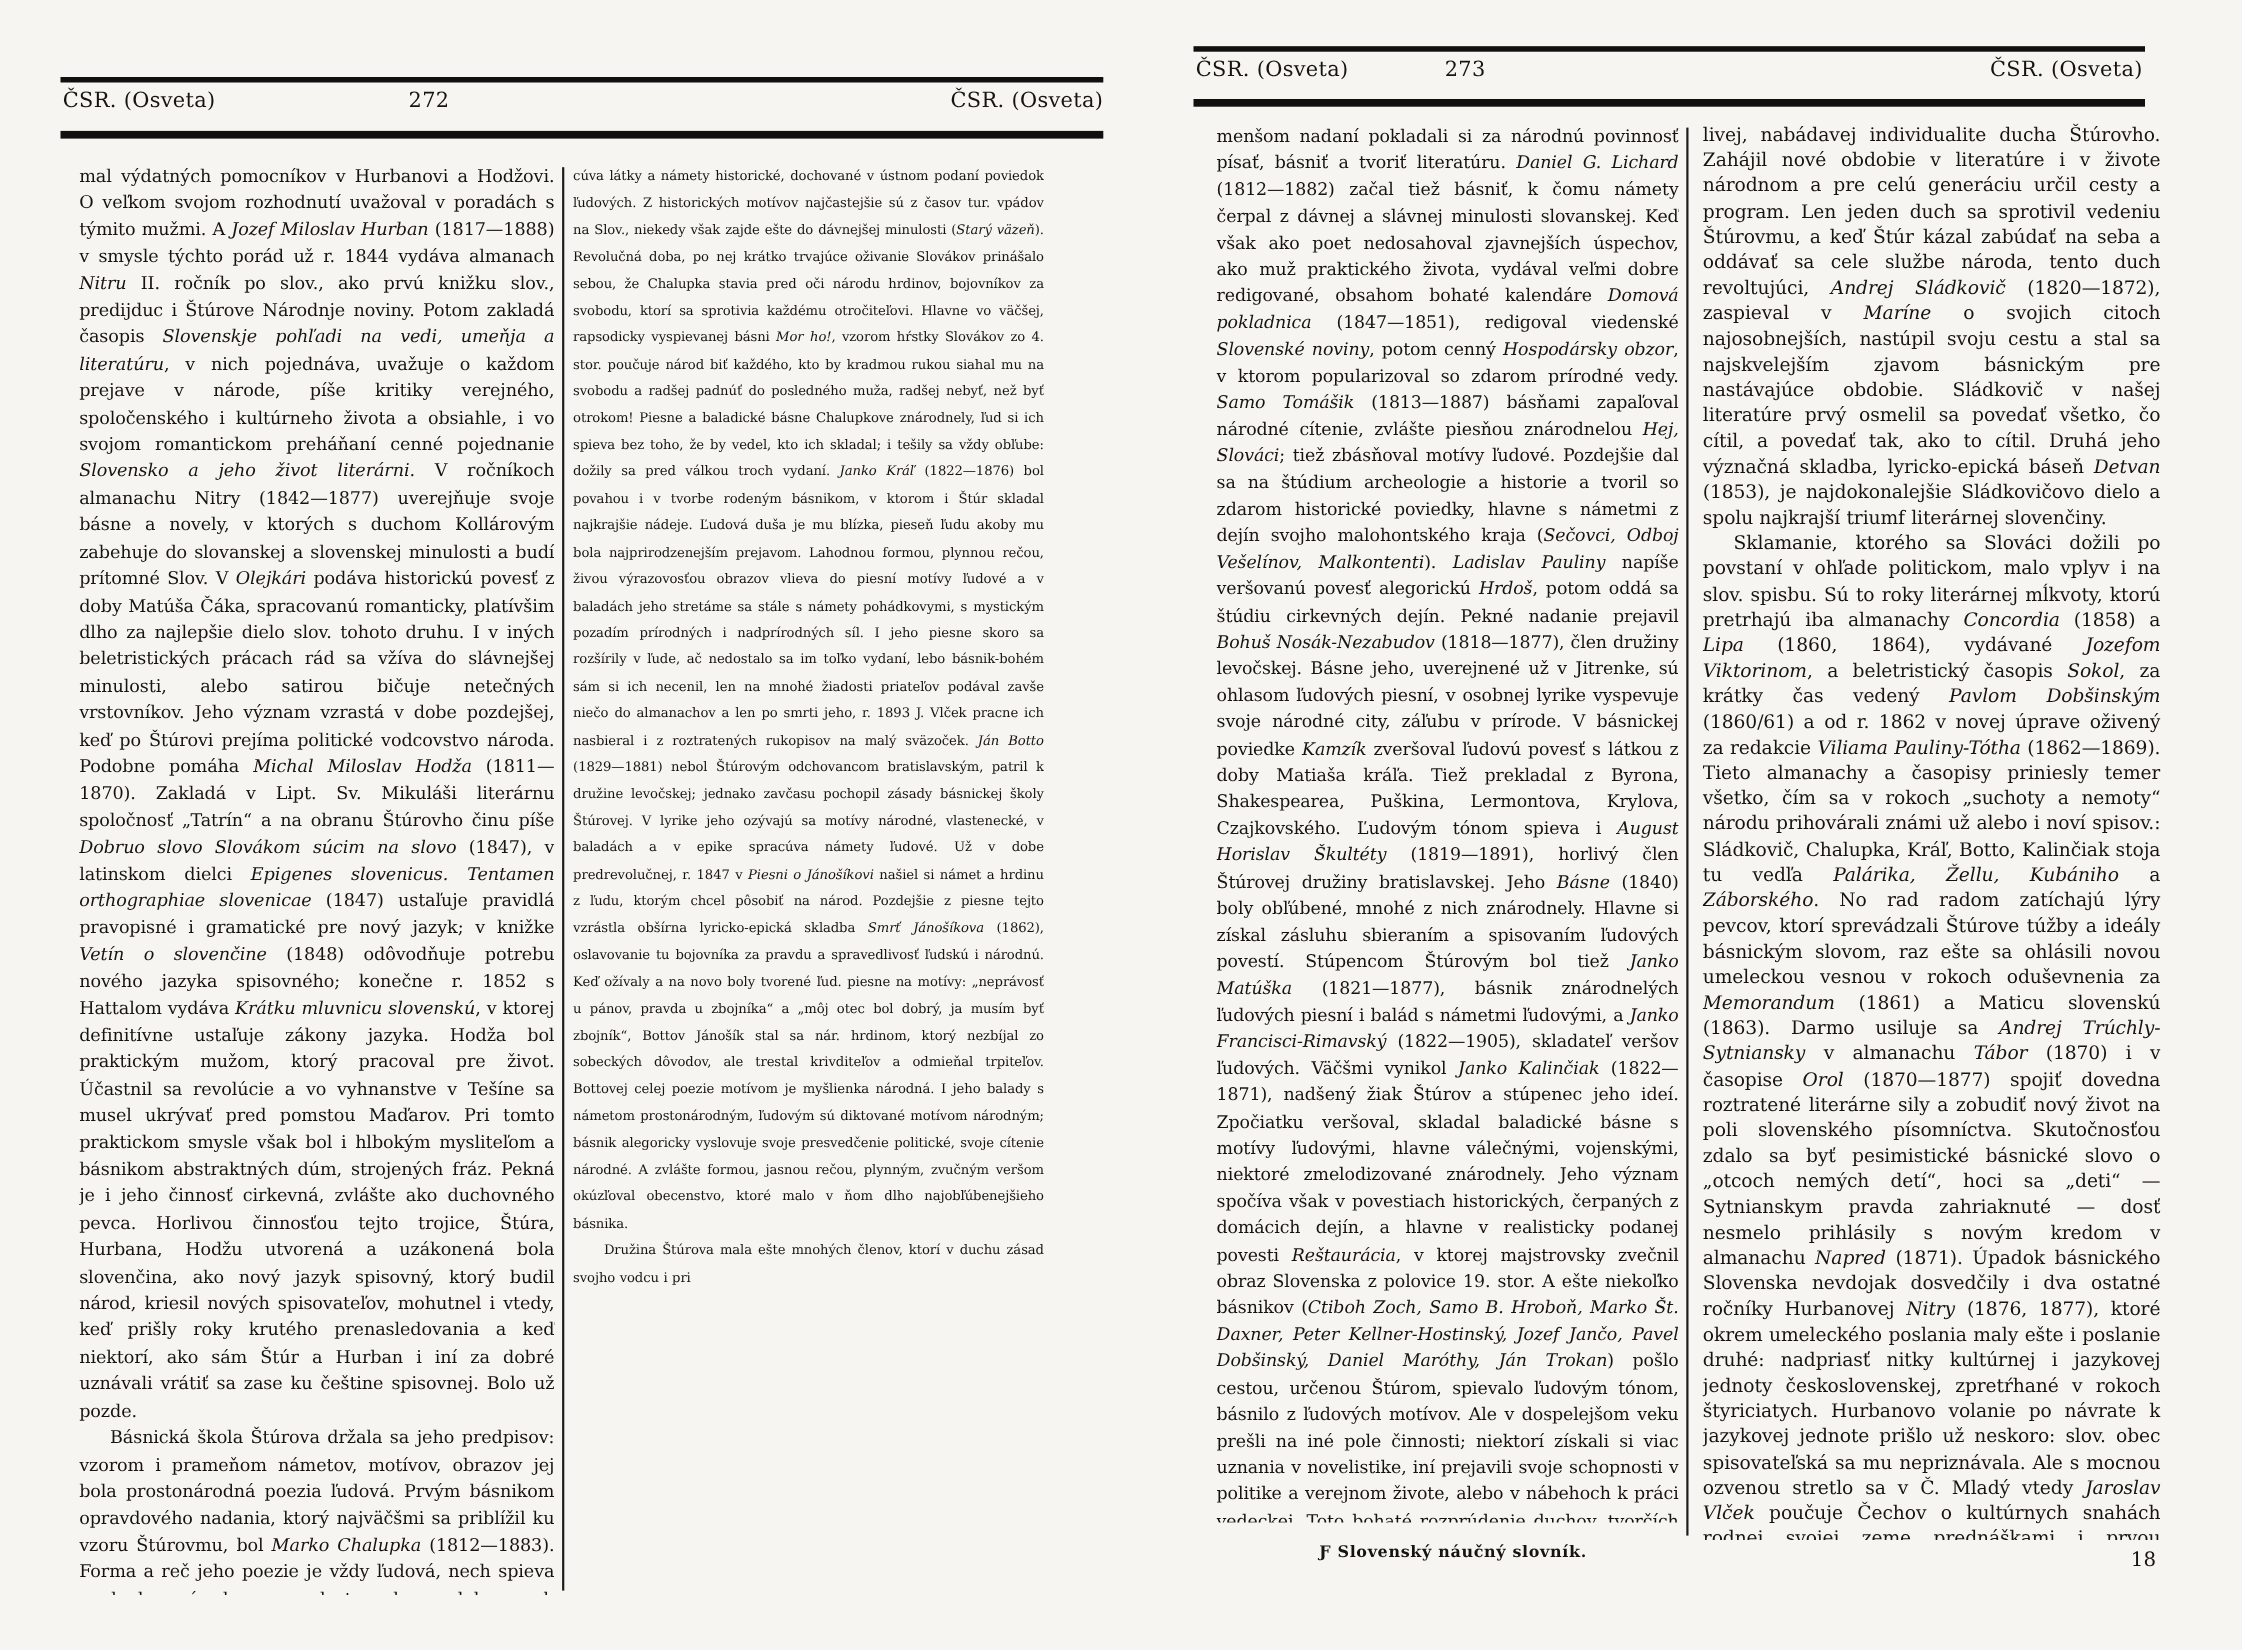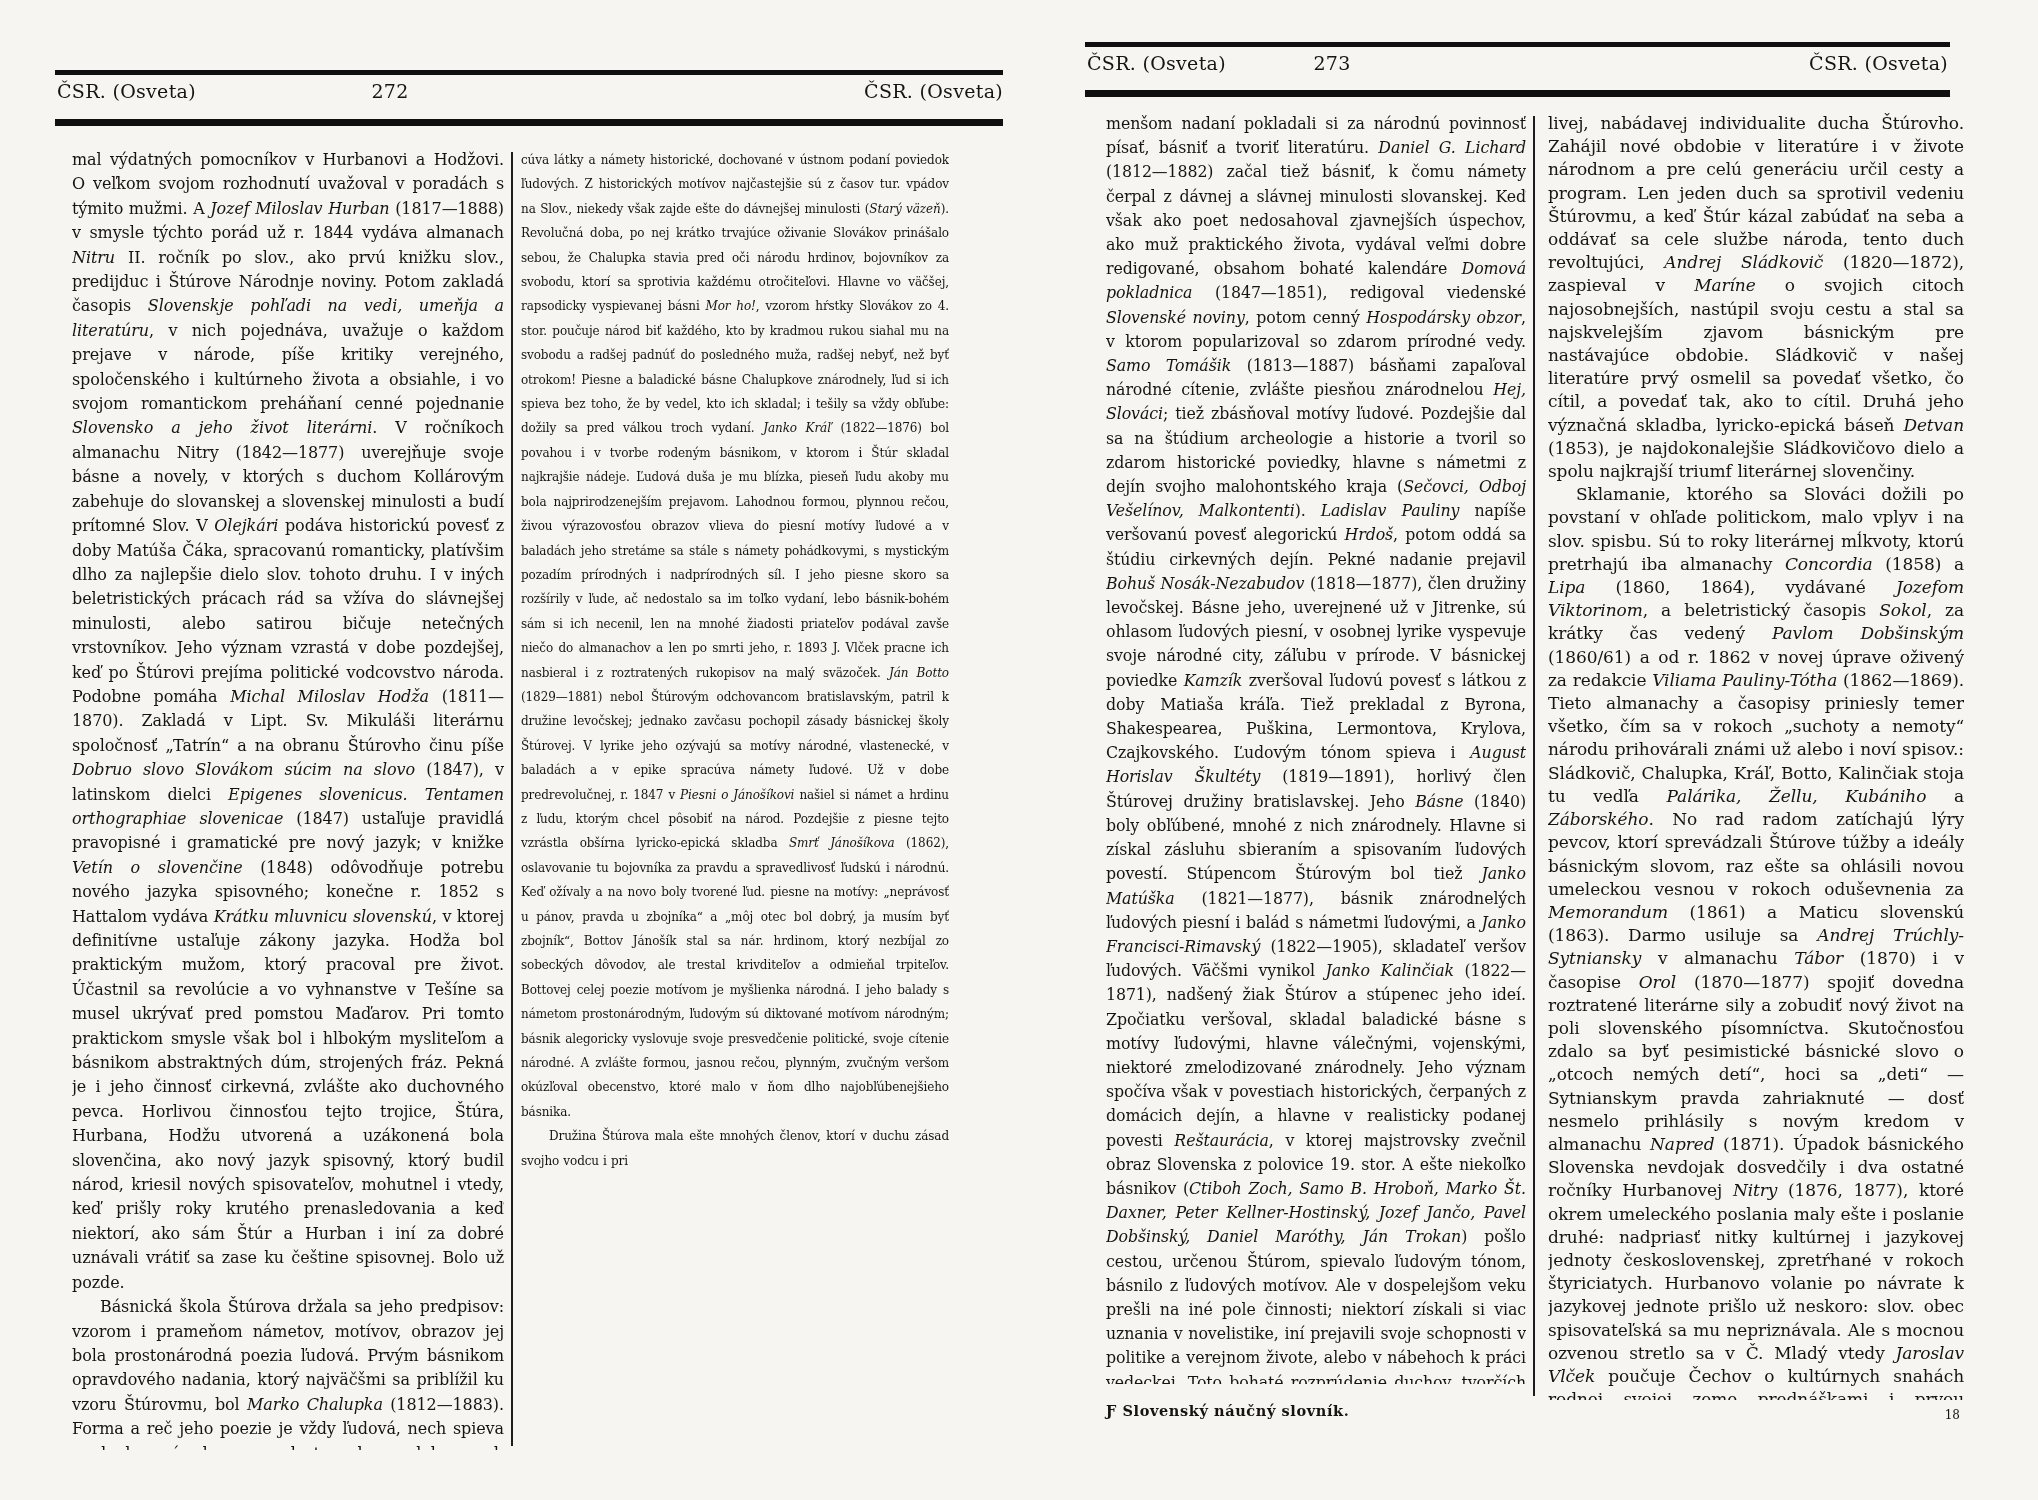--- a/index.html
+++ b/index.html
@@ -51,25 +51,26 @@
   .rp-rule-bottom { left: 1085px; top: 90px;  width: 865px; height: 7px; }
   .col3 { left: 1106px; top: 112px; width: 420px; height: 1272px; font-size: 15.8px; line-height: 24.2px; }
   .rp-vrule { left: 1533px; top: 116px; height: 1280px; }
   .col4 { left: 1548px; top: 112px; width: 416px; height: 1288px; font-size: 17px; line-height: 23.2px; }
 
   .footnote {
     position: absolute;
     left: 1106px; top: 1402px; width: 430px;
     font-size: 14.5px; font-weight: 700; letter-spacing: 0.6px;
     white-space: nowrap;
+    text-align: center;
   }
   .signature {
     position: absolute;
     left: 1890px; top: 1408px; width: 70px;
-    text-align: right; font-size: 12px;
+    text-align: right; font-size: 18px;
   }
 </style>
 </head>
 <body>
 
 <div class="canvas">
 
   <section>
     <div class="rule lp-rule-top"></div>
     <div class="runhead lp-runhead">

